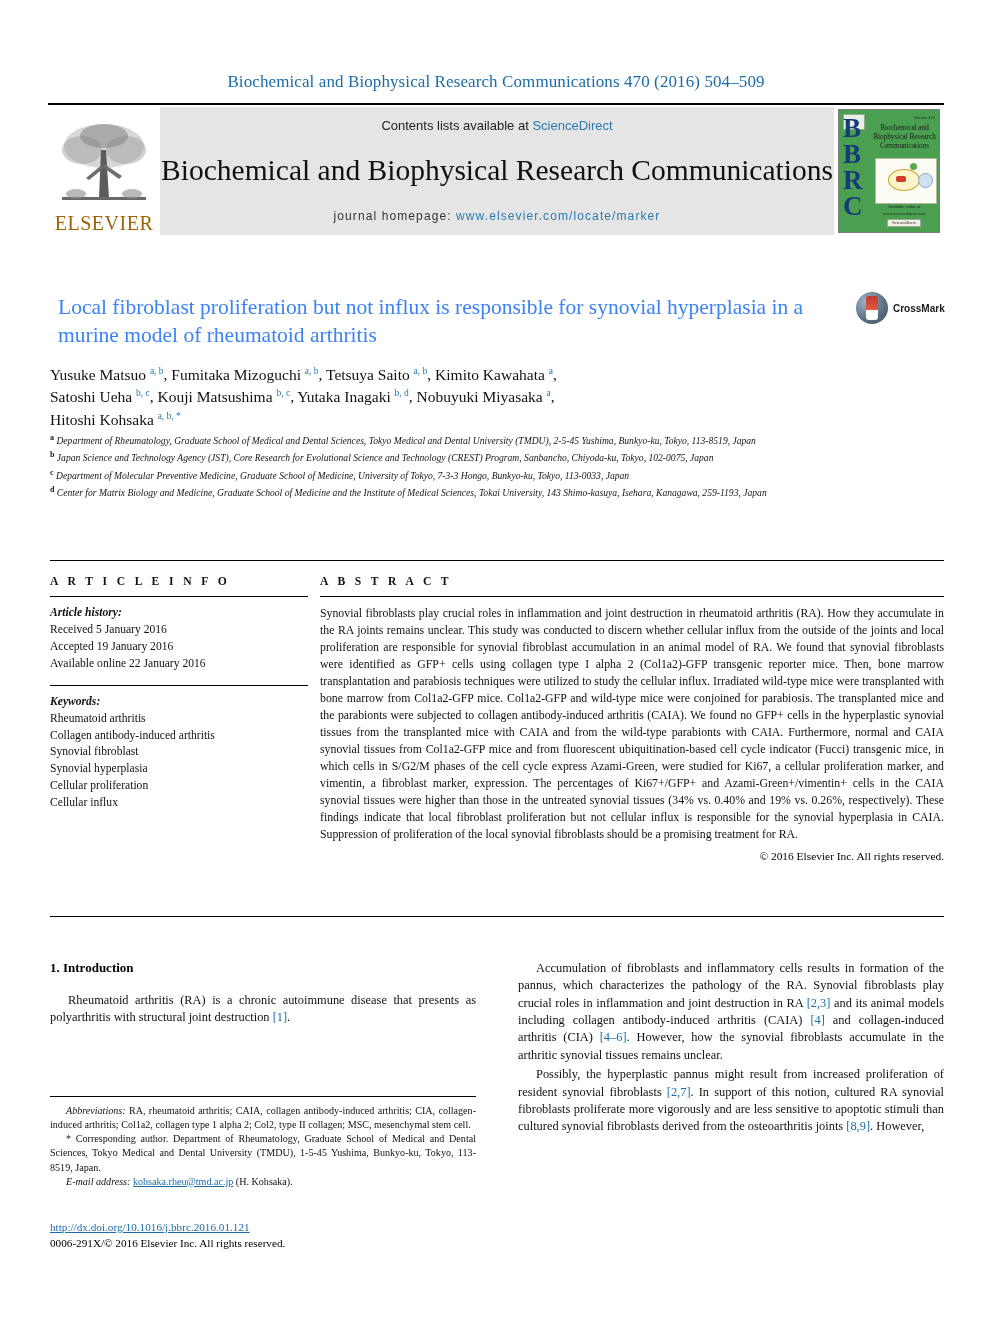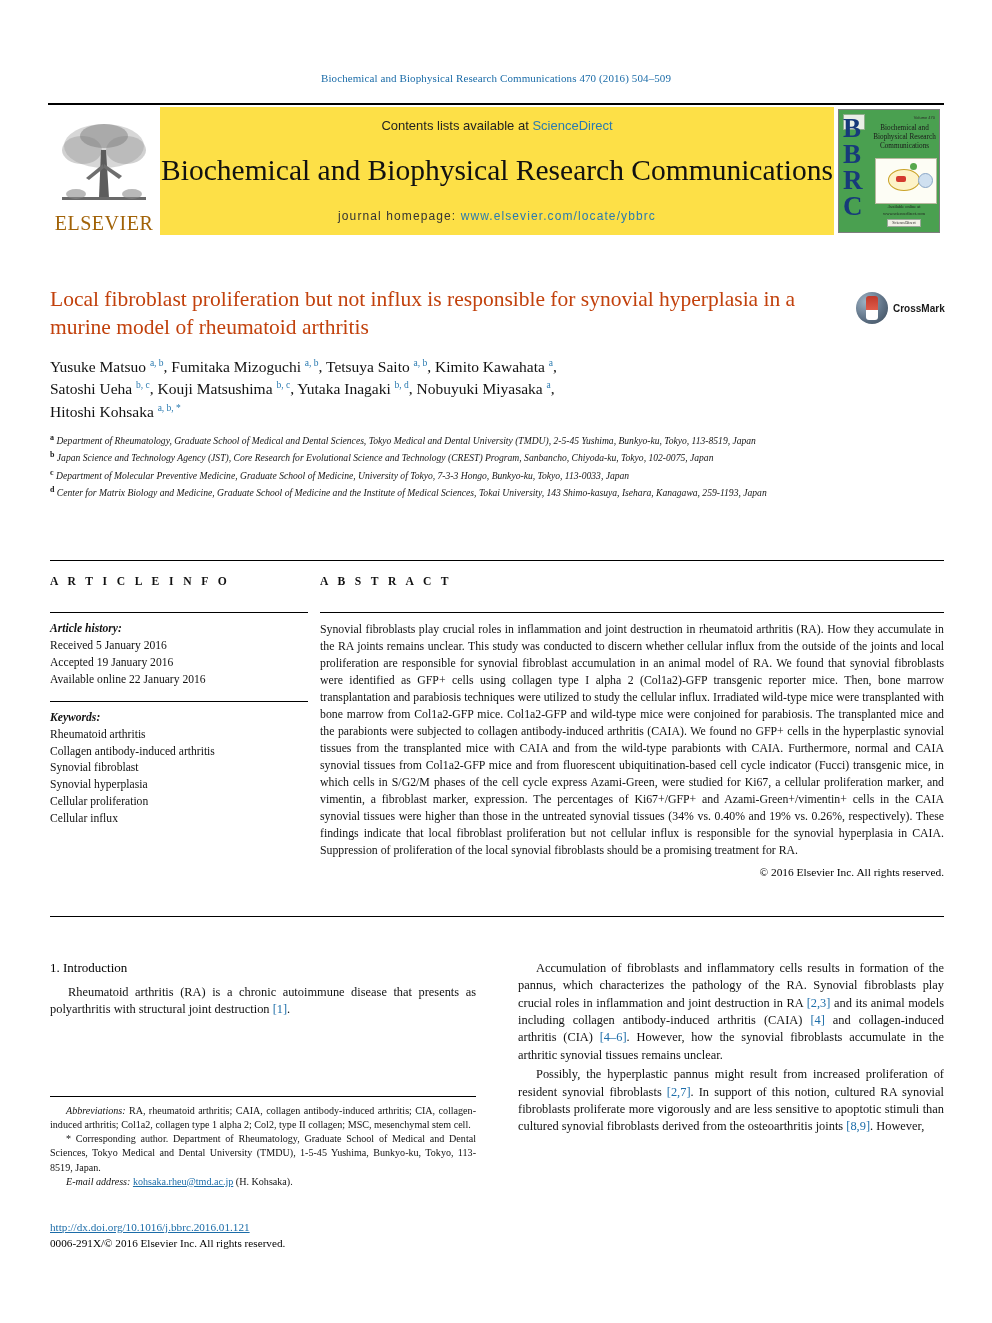--- a/index.html
+++ b/index.html
@@ -20,21 +20,21 @@
     width: 992px;
     height: 1323px;
     background: #fff;
   }
 
   
   .running-head {
     position: absolute;
     top: 72px; left: 0; width: 992px;
     text-align: center;
-    font-size: 11px;
+    font-size: 17px;
     color: #1b6ca8;
     font-family: "Liberation Serif", serif;
     letter-spacing: 0.1px;
   }
 
   
   .masthead {
     position: absolute;
     top: 103px; left: 48px;
     width: 896px;
@@ -62,21 +62,21 @@
   .elsevier-word {
     font-family: "Liberation Serif", serif;
     font-size: 20px;
     letter-spacing: 0.5px;
     color: #a16207;
     line-height: 1;
     margin-top: 1px;
   }
   .mast-center {
     flex: 1 1 auto;
-    background: #fde047;
+    background: #e5e5e5;
     position: relative;
     display: flex;
     flex-direction: column;
     align-items: center;
     justify-content: space-between;
     padding: 11px 0 12px 0;
     box-sizing: border-box;
   }
   .contents-line {
     font-family: "Liberation Sans", sans-serif;
@@ -179,22 +179,22 @@
 
   
   .title-area {
     position: absolute;
     top: 286px; left: 50px; width: 800px;
   }
   .article-title {
     font-family: "Liberation Serif", serif;
     font-size: 21.5px;
     line-height: 1.30;
-    color: #c2410c;
-    margin: 0;
+    color: #3b82f6;
+    margin: 8px;
     font-weight: normal;
   }
   .crossmark {
     position: absolute;
     top: 291px; left: 856px;
     width: 84px; height: 34px;
     display: flex; align-items: center;
   }
   .crossmark-badge {
     width: 32px; height: 32px; border-radius: 50%;
@@ -256,21 +256,21 @@
   }
   .col-info { width: 270px; flex: 0 0 270px; padding-right: 12px; box-sizing: border-box;}
   .col-abstract { flex: 1 1 auto; }
 
   .sec-head {
     font-family: "Liberation Serif", serif;
     font-size: 11.6px;
     font-weight: bold;
     letter-spacing: 3.4px;
     color: #111;
-    margin-bottom: 24px;
+    margin-bottom: 8px;
   }
   .rule { border-top: 1px solid #000; margin: 0 0 8px 0; }
   .rule-thin { border-top: 1px solid #000; margin: 12px 0 8px 0; }
 
   .info-block {
     font-family: "Liberation Serif", serif;
     font-size: 11.6px;
     line-height: 1.46;
     color: #111;
   }
@@ -300,22 +300,22 @@
     position: absolute;
     top: 960px; left: 50px;
     width: 894px;
     display: flex;
     gap: 42px;
   }
   .body-col { width: 426px; flex: 0 0 426px; }
   .intro-head {
     font-family: "Liberation Serif", serif;
     font-size: 13px;
-    font-weight: normal;
-    margin: 0 0 8px 0;
+    font-weight: bold;
+    margin: 0 0 16px 0;
   }
   .body-text {
     font-family: "Liberation Serif", serif;
     font-size: 12.4px;
     line-height: 1.40;
     text-align: justify;
     color: #111;
     text-indent: 18px;
     margin: 0 0 2px 0;
   }
@@ -375,21 +375,21 @@
         </svg>
         <div class="elsevier-word">ELSEVIER</div>
       </div>
 
       <div class="mast-center">
         <div class="contents-line">
           <span>Contents lists available at </span><a href="#">ScienceDirect</a>
         </div>
         <div class="journal-name">Biochemical and Biophysical Research Communications</div>
         <div class="homepage-line">
-          <span>journal homepage: </span><a href="#">www.elsevier.com/locate/ybbrc</a>
+          <span>journal homepage: </span><a href="#">www.elsevier.com/locate/marker</a>
         </div>
       </div>
 
       <div class="cover-thumb">
         <div class="cover-box">
           <div class="cover-top-left"></div>
           <div class="cover-top-right">Volume 470</div>
           <div class="cover-b-letters">B<br>B<br>R<br>C</div>
           <div class="cover-title">Biochemical and Biophysical Research Communications</div>
           <div class="cover-figure">

